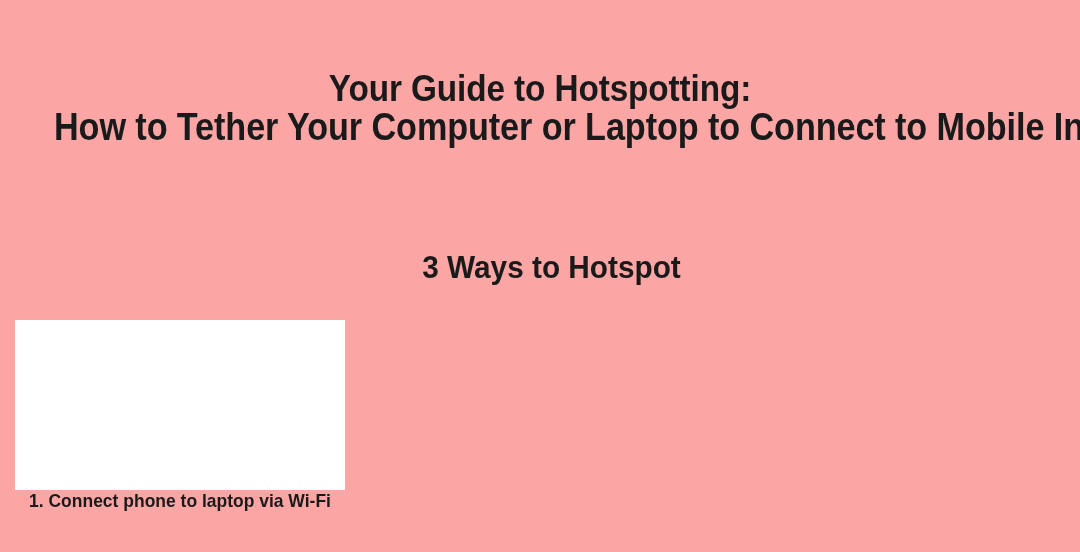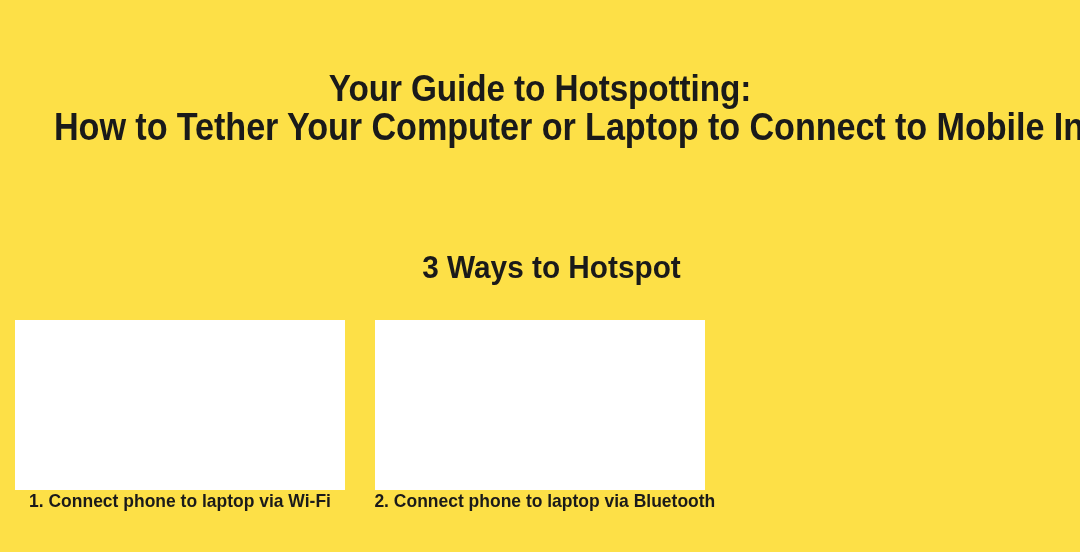--- a/index.html
+++ b/index.html
@@ -13,21 +13,21 @@
     font-family: "Liberation Sans", sans-serif;
     color: #1a1a1a;
     overflow: hidden;
     position: relative;
   }
 
   .page {
     width: 1080px;
     height: 552px;
     position: relative;
-    background: #fde047;
+    background: #fca5a5;
     box-sizing: border-box;
   }
 
   
   .headline {
     position: absolute;
     left: 0;
     top: 44px;
     width: 1080px;
     text-align: center;
@@ -120,21 +120,17 @@
     <span class="sh-inner">3 Ways to Hotspot</span>
   </h2>
 
   <div class="methods">
 
     <div class="method">
       <div class="method-figure"></div>
       <span class="method-caption">1. Connect phone to laptop via Wi-Fi</span>
     </div>
 
-    <div class="method">
-      <div class="method-figure"></div>
-      <span class="method-caption">2. Connect phone to laptop via Bluetooth</span>
-    </div>
 
 
   </div>
 
 </div>
 
 </body></html>

